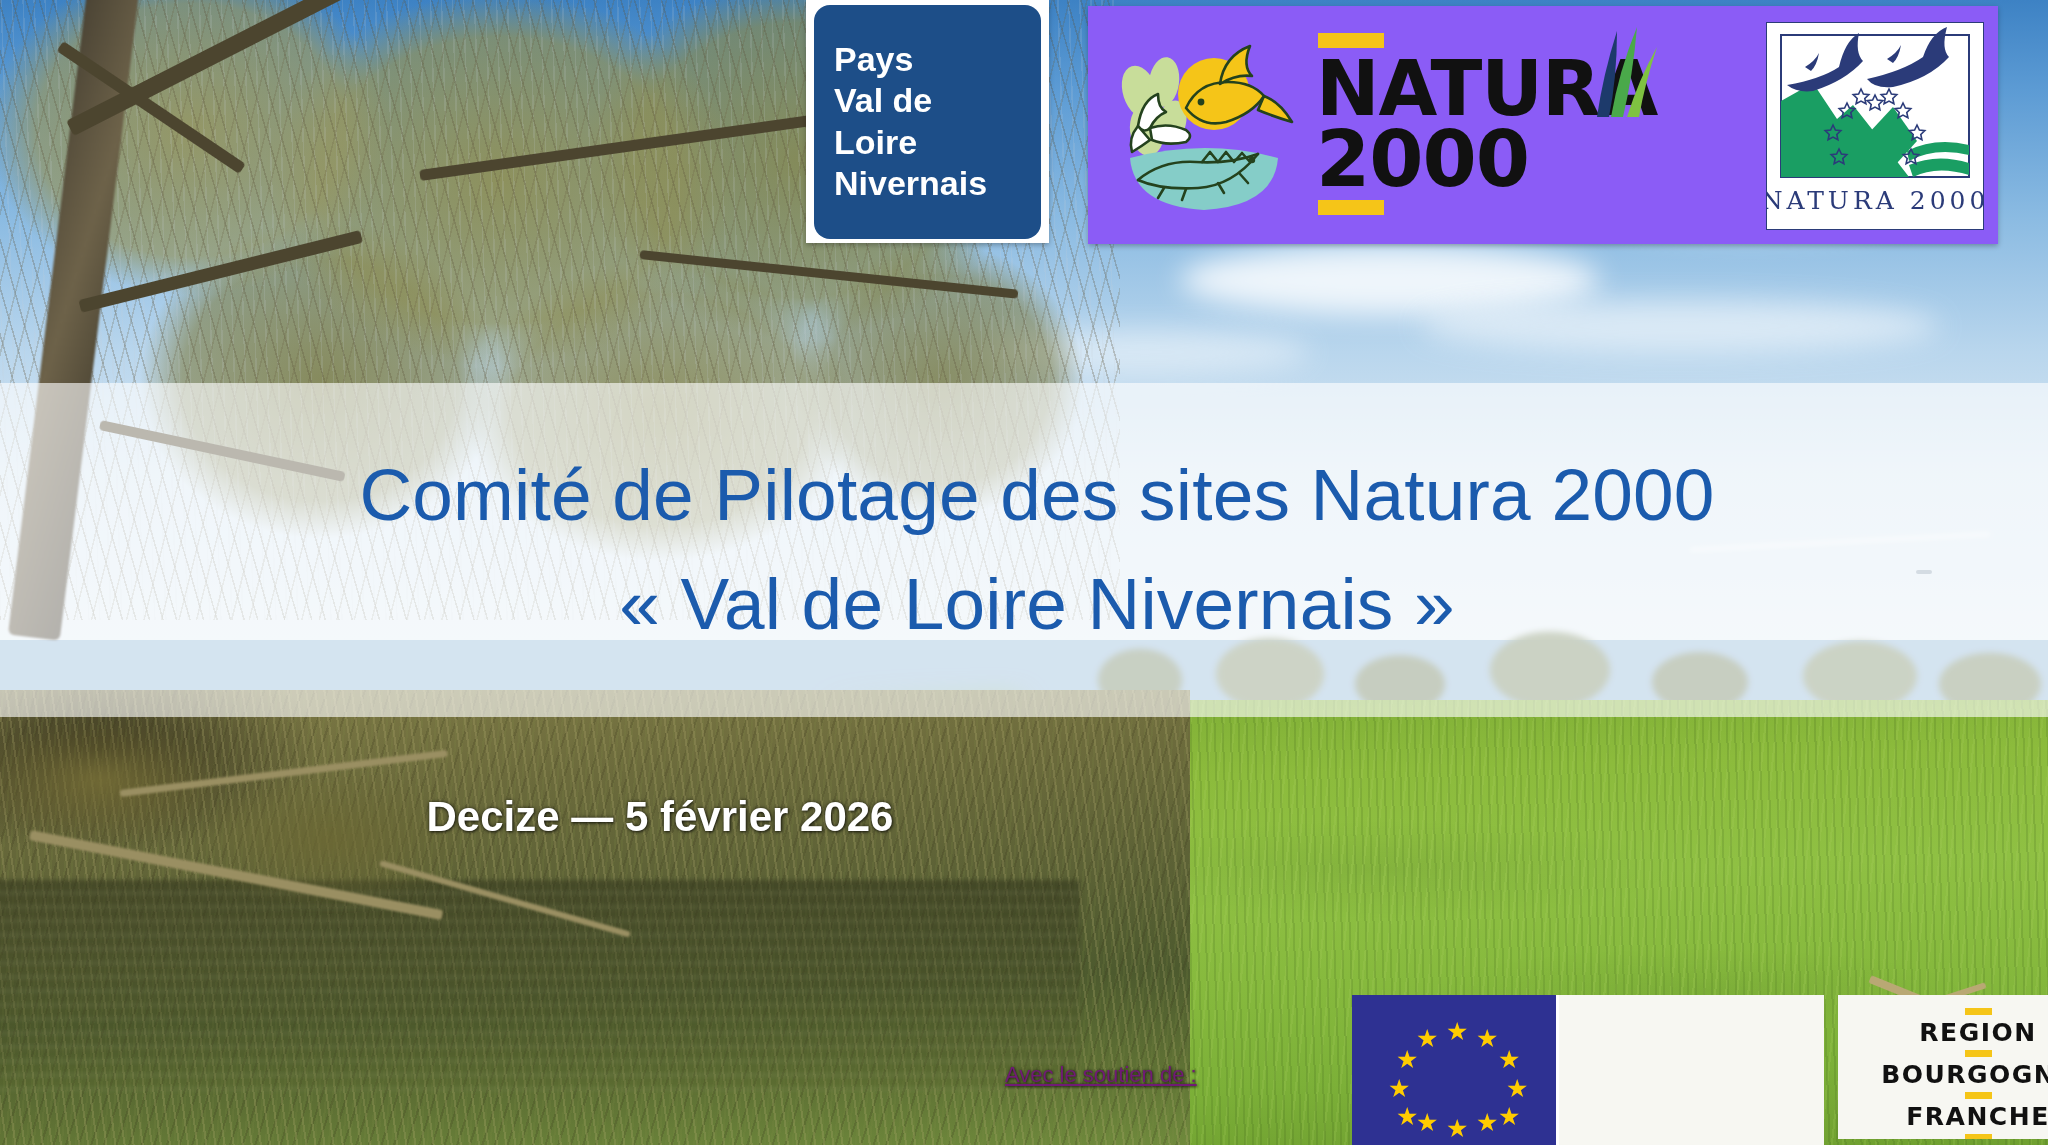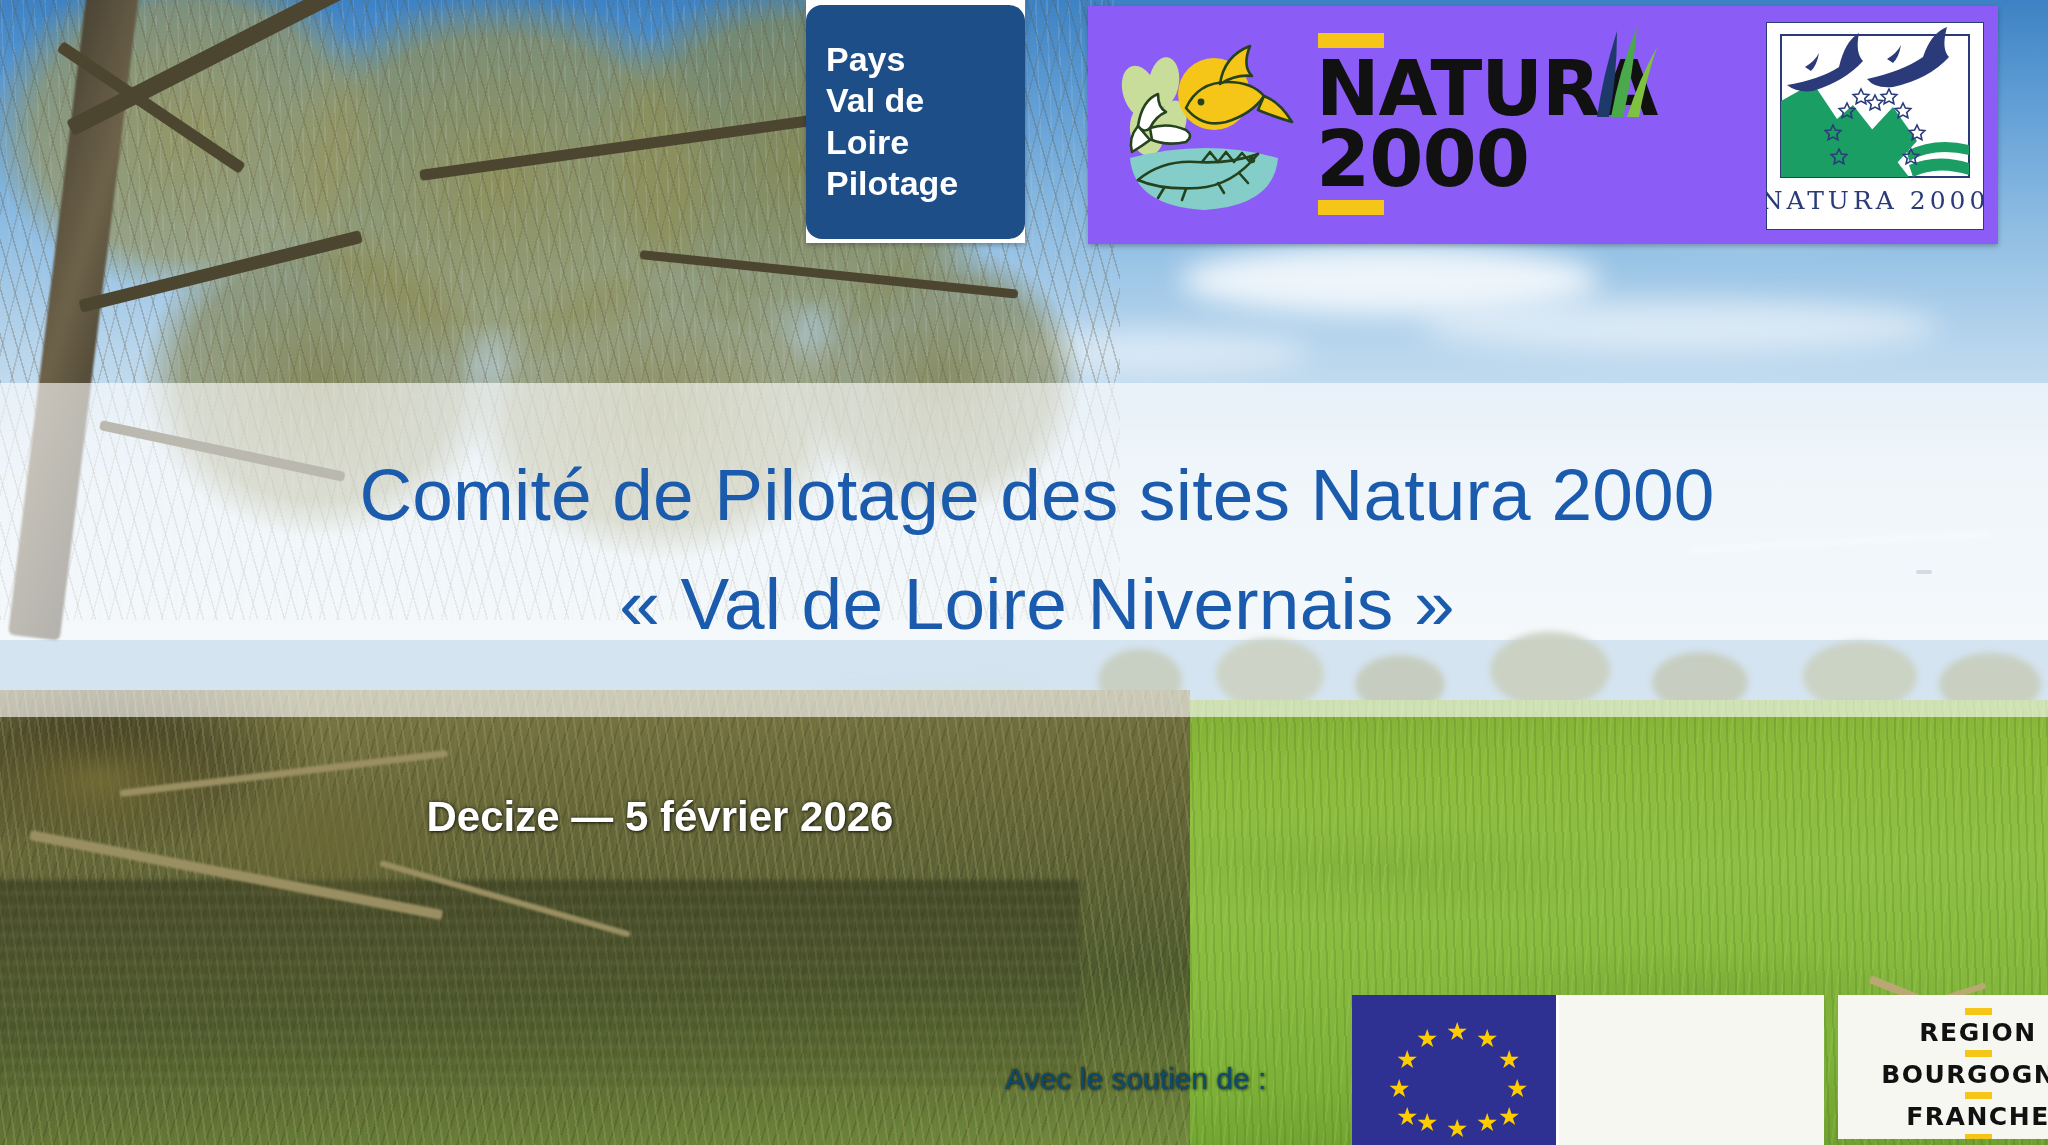--- a/index.html
+++ b/index.html
@@ -146,27 +146,28 @@
   
   #dateLine{
     position:absolute;left:0;top:793px;width:1320px;text-align:center;
     color:#ffffff;font-size:42px;font-weight:bold;
     text-shadow:0 0 4px rgba(0,0,0,.55),1px 1px 3px rgba(0,0,0,.6);
   }
 
   
   #supportLine{
     position:absolute;left:1005px;top:1062px;
-    color:#0c4a6e;font-size:30px;
+    color:#701a75;font-size:22px;
     text-shadow:0 0 3px rgba(0,0,0,.5),1px 1px 3px rgba(0,0,0,.55);
+    text-decoration:underline;
   }
 
   
   #paysBox{
-    position:absolute;left:806px;top:0;width:219px;height:243px;
+    position:absolute;left:806px;top:0;width:243px;height:243px;
     background:#ffffff;display:flex;align-items:center;justify-content:center;
     box-shadow:0 2px 5px rgba(0,0,0,.28);
   }
   #paysInner{
     width:227px;height:234px;background:#1d4e88;border-radius:16px;
     display:flex;align-items:center;justify-content:center;
   }
   #paysText{
     color:#fff;font-weight:bold;font-size:34px;line-height:1.22;
     padding-left:20px;width:100%;
@@ -282,21 +283,21 @@
   <div id="dateLine">Decize — 5 février 2026</div>
 
   <div id="supportLine">Avec le soutien de :</div>
 
   <div id="paysBox">
     <div id="paysInner">
       <div id="paysText">
         <div>Pays</div>
         <div>Val de</div>
         <div>Loire</div>
-        <div>Pilotage</div>
+        <div>Nivernais</div>
       </div>
     </div>
   </div>
 
   <div id="naturaBanner">
 
     <div id="n2kIllus">
       <svg viewBox="0 0 208 190" width="208" height="190">
 
         <g fill="#c8dd9a">

